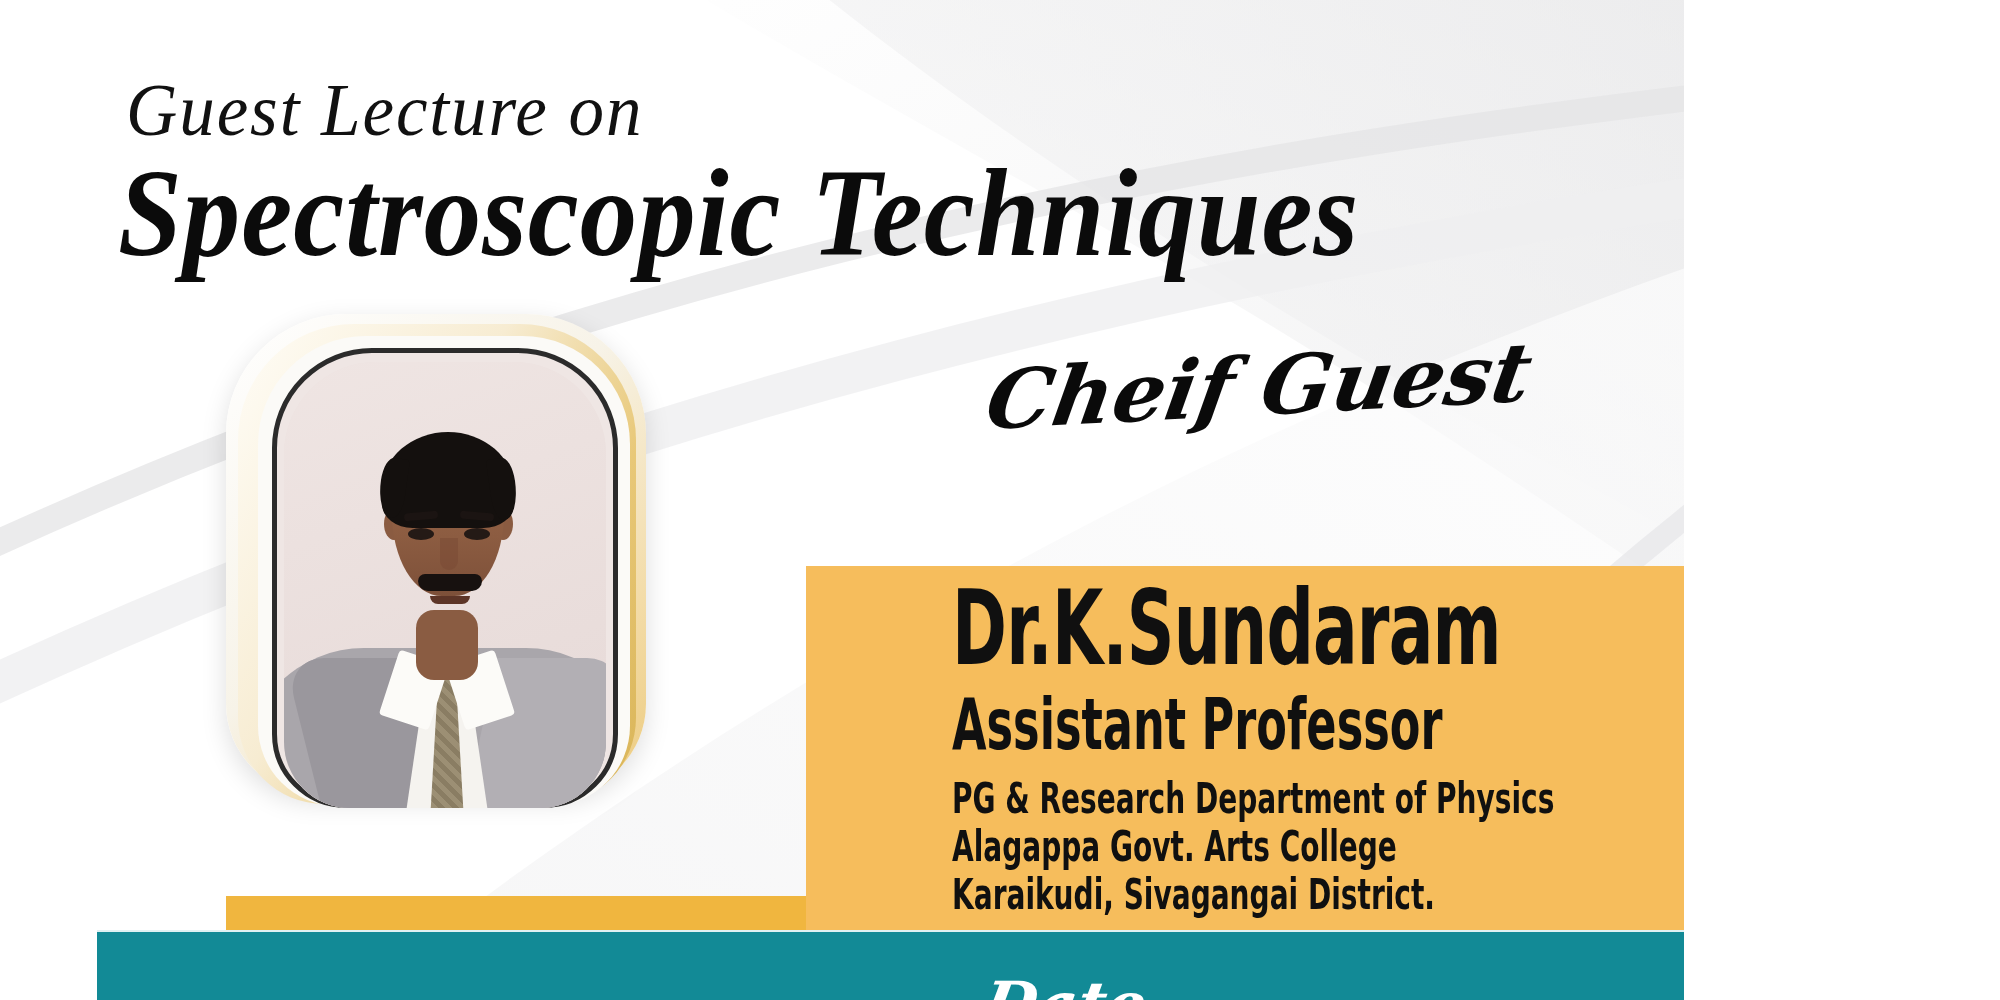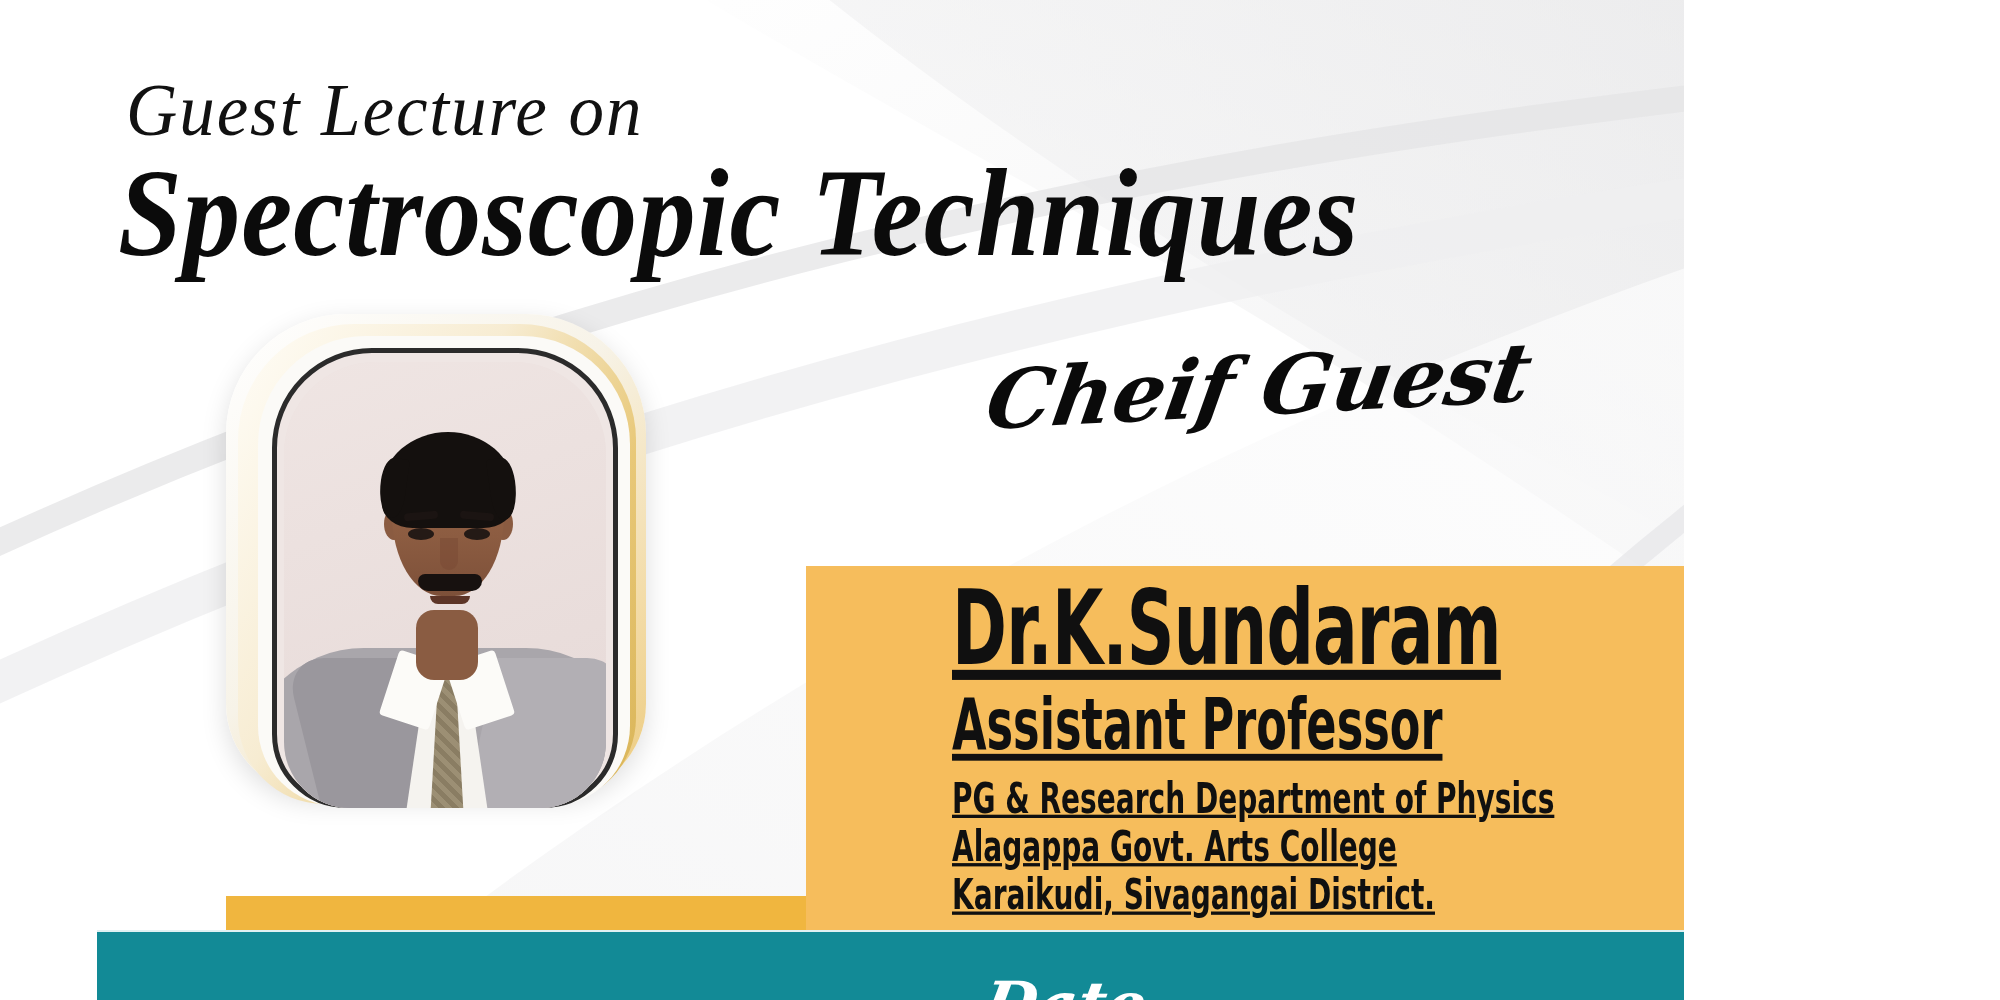--- a/index.html
+++ b/index.html
@@ -148,21 +148,20 @@
     position:absolute;left:806px;top:566px;width:974px;height:390px;
     background:#F6BD5C;
   }
   .band-yellow-left{
     position:absolute;left:226px;top:896px;width:580px;height:104px;
     background:#F0B63F;
   }
   .info{
     position:absolute;left:952px;top:578px;width:820px;
     color:#101010;
-    text-decoration:underline;
   }
   .name{
     font-family:"Liberation Sans Narrow","DejaVu Sans Condensed","Liberation Sans",sans-serif;
     font-weight:700;font-size:92px;line-height:1.0;letter-spacing:-1px;
     transform:scaleX(0.80) scaleY(1.12);transform-origin:left top;
     white-space:nowrap;
   }
   .role{
     font-family:"Liberation Sans Narrow","DejaVu Sans Condensed","Liberation Sans",sans-serif;
     font-weight:700;font-size:62px;line-height:1.0;margin-top:20px;

